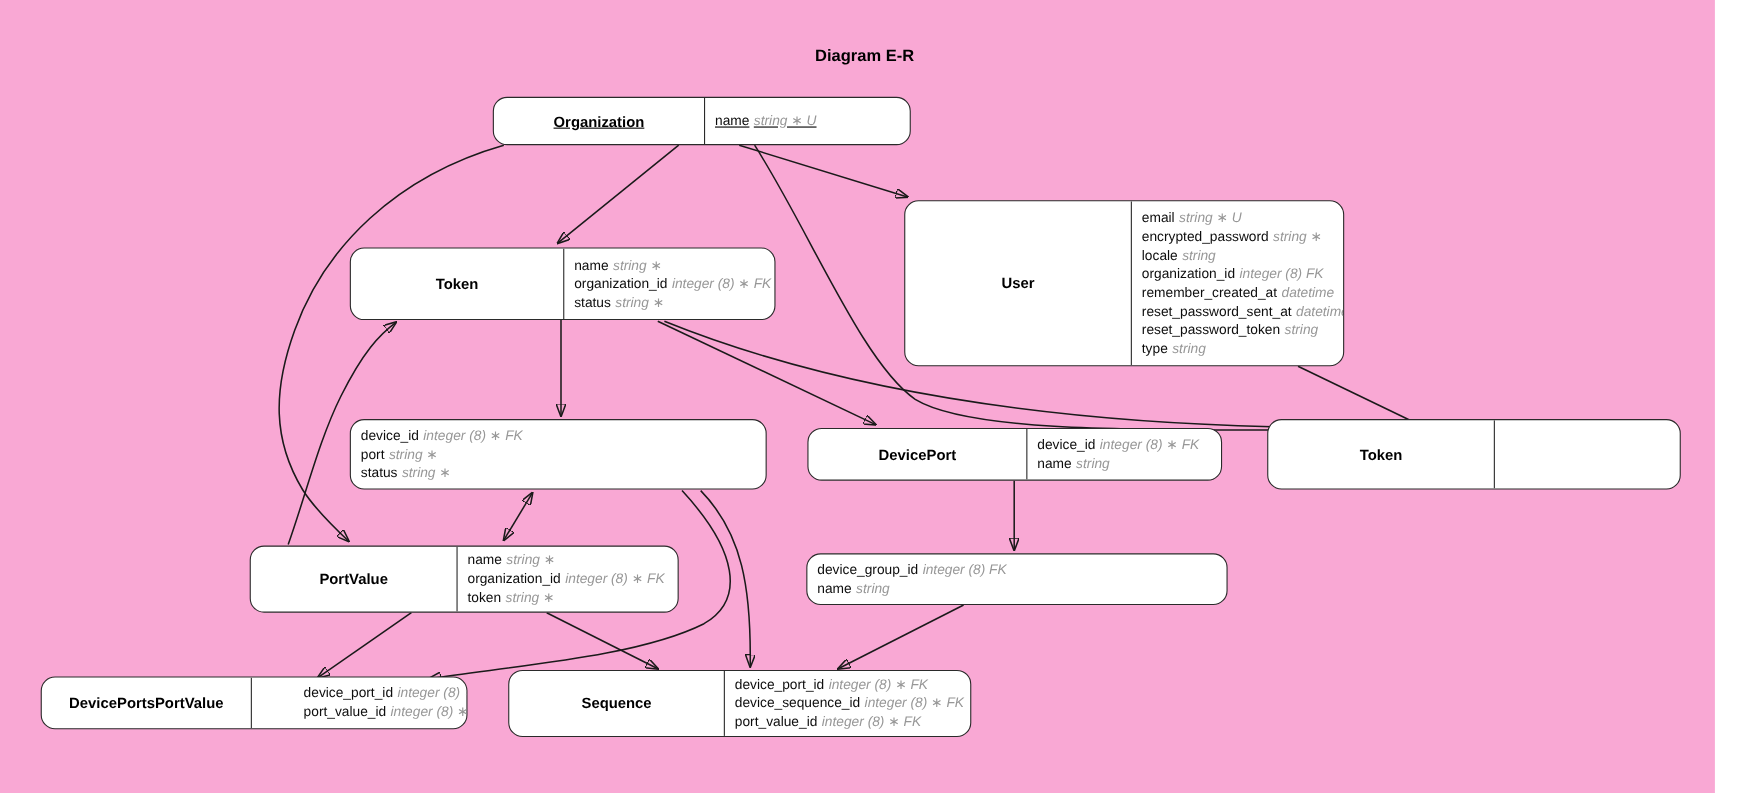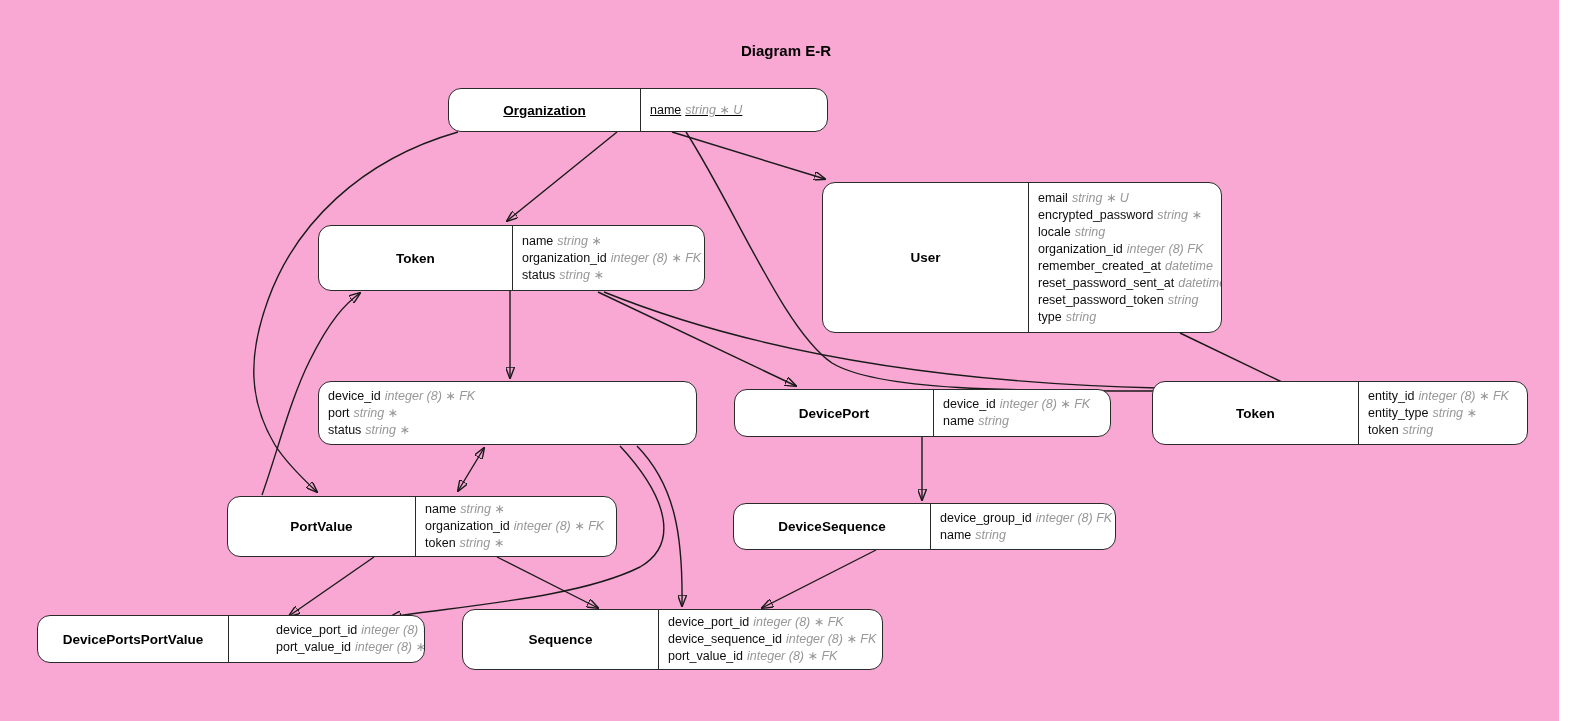--- a/index.html
+++ b/index.html
@@ -90,36 +90,30 @@
   </div>
       <div class="entity" style="left: 734px; top: 389px; width: 377px; height: 48px;">
     <div class="entity-title" style="width: 199px;">DevicePort</div>
     <div class="entity-attrs">
           <div class="attr-row"><span class="attr-name">device_id</span><span class="attr-type">integer (8) ∗ FK</span></div>
           <div class="attr-row"><span class="attr-name">name</span><span class="attr-type">string</span></div>
         </div>
   </div>
       <div class="entity" style="left: 1152px; top: 381px; width: 376px; height: 64px;">
     <div class="entity-title" style="width: 206px;">Token</div>
-    <div class="entity-attrs">
-          <div class="attr-row"><span class="attr-name">entity_id</span><span class="attr-type">integer (8) ∗ FK</span></div>
-          <div class="attr-row"><span class="attr-name">entity_type</span><span class="attr-type">string ∗</span></div>
-          <div class="attr-row"><span class="attr-name">token</span><span class="attr-type">string</span></div>
-        </div>
   </div>
       <div class="entity" style="left: 227px; top: 496px; width: 390px; height: 61px;">
     <div class="entity-title" style="width: 188px;">PortValue</div>
     <div class="entity-attrs">
           <div class="attr-row"><span class="attr-name">name</span><span class="attr-type">string ∗</span></div>
           <div class="attr-row"><span class="attr-name">organization_id</span><span class="attr-type">integer (8) ∗ FK</span></div>
           <div class="attr-row"><span class="attr-name">token</span><span class="attr-type">string ∗</span></div>
         </div>
   </div>
       <div class="entity" style="left: 733px; top: 503px; width: 383px; height: 47px;">
-    <div class="entity-title" style="width: 197px;">DeviceSequence</div>
     <div class="entity-attrs">
           <div class="attr-row"><span class="attr-name">device_group_id</span><span class="attr-type">integer (8) FK</span></div>
           <div class="attr-row"><span class="attr-name">name</span><span class="attr-type">string</span></div>
         </div>
   </div>
       <div class="entity" style="left: 37px; top: 615px; width: 388px; height: 48px; gap: 38px;">
     <div class="entity-title" style="width: 191px;">DevicePortsPortValue</div>
     <div class="entity-attrs">
           <div class="attr-row"><span class="attr-name">device_port_id</span><span class="attr-type">integer (8) ∗ FK</span></div>
           <div class="attr-row"><span class="attr-name">port_value_id</span><span class="attr-type">integer (8) ∗ FK</span></div>

